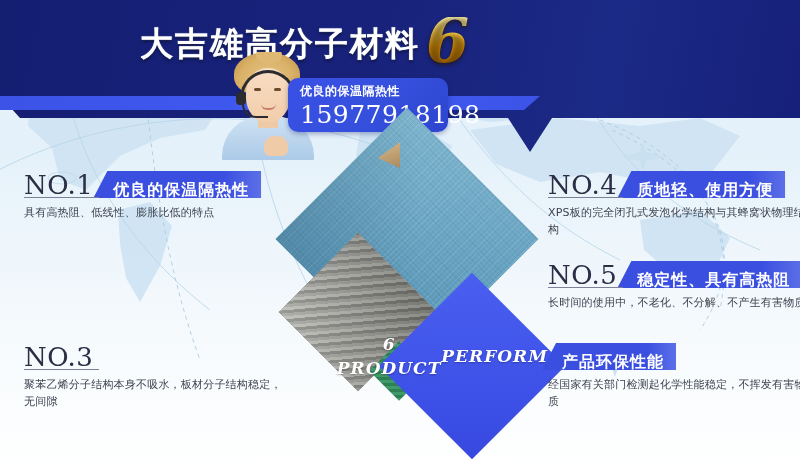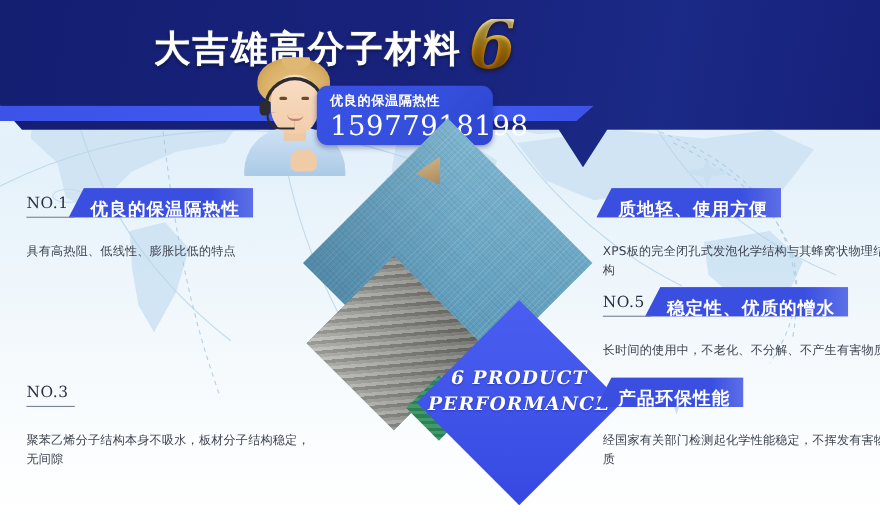--- a/index.html
+++ b/index.html
@@ -148,59 +148,59 @@
     background:repeating-linear-gradient(45deg,#73a9b8 0 3px,#5e97a8 3px 6px);
   }
 
   .blue-diamond {
     position:absolute; left:124px; top:160px; width:132px; height:132px;
     transform:rotate(45deg);
     background:linear-gradient(135deg,#4a5ff0 0%,#4054ea 50%,#3648e0 100%);
   }
   .blue-label {
     position:absolute; left:118px; top:186px; width:144px; height:60px;
-    display:flex; flex-direction:column; align-items:center; justify-content:center;
+    display:flex; flex-direction:row; align-items:center; justify-content:center;
     text-align:center; pointer-events:none;
   }
   .blue-label span {
     display:block;
     font-family:"DejaVu Serif","Liberation Serif",serif;
     font-style:italic; font-weight:bold; font-size:17px; line-height:24px;
     color:#ffffff; letter-spacing:1px;
     text-shadow:0 1px 2px rgba(0,0,0,.3);
   }
 
   
   .feature { position:absolute; width:268px; }
   .feature.left  { left:24px; }
   .feature.right { left:548px; }
 
   .f-head { position:relative; height:30px; display:flex; align-items:flex-end; }
   .f-no {
     font-family:"DejaVu Serif","Liberation Serif",serif;
-    font-size:14px; font-weight:normal; color:#2b2f46;
+    font-size:26px; font-weight:normal; color:#2b2f46;
     line-height:24px; padding-right:6px; letter-spacing:.5px;
     border-bottom:1px solid #7b8196;
     position:relative; z-index:2;text-align:right;
   }
   .f-badge {
     position:relative; margin-left:-6px;
     height:27px; display:flex; align-items:center;
     padding:12px 12px 0 20px;
     background:linear-gradient(90deg,#3a4fe0 0%,#3a4fe0 78%,#5c6fe8 100%);
     clip-path:polygon(14px 0, 100% 0, 100% 100%, 0 100%);
     box-shadow:0 1px 2px rgba(30,40,110,.25);
   }
   .f-title {
     color:#ffffff; font-weight:bold; font-size:16px; letter-spacing:1px;
     font-family:"DejaVu Sans","Liberation Sans",sans-serif;
     white-space:nowrap;
   }
   .f-desc {
-    margin-top:22px; font-size:11px; line-height:17px; color:#3d4250;
+    margin-top:6px; font-size:11px; line-height:17px; color:#3d4250;
     font-family:"DejaVu Sans","Liberation Sans",sans-serif;
     letter-spacing:.2px; max-width:258px;
   }
 </style>
 </head>
 <body>
 
 <div id="stage">
 
   <div class="map-layer">
@@ -293,32 +293,33 @@
 
   <div class="feature left" style="top:340px;">
     <div class="f-head">
       <div class="f-no">NO.3</div>
     </div>
     <div class="f-desc">聚苯乙烯分子结构本身不吸水，板材分子结构稳定，无间隙</div>
   </div>
 
   <div class="feature right" style="top:168px;">
     <div class="f-head">
+      <div class="f-no">NO.4</div>
       <div class="f-badge">
         <span class="f-title">质地轻、使用方便</span>
       </div>
     </div>
     <div class="f-desc">XPS板的完全闭孔式发泡化学结构与其蜂窝状物理结构</div>
   </div>
 
   <div class="feature right" style="top:258px;">
     <div class="f-head">
       <div class="f-no">NO.5</div>
       <div class="f-badge">
-        <span class="f-title">稳定性、优质的憎水</span>
+        <span class="f-title">稳定性、具有高热阻</span>
       </div>
     </div>
     <div class="f-desc">长时间的使用中，不老化、不分解、不产生有害物质</div>
   </div>
 
   <div class="feature right" style="top:340px;">
     <div class="f-head">
       <div class="f-badge">
         <span class="f-title">产品环保性能</span>
       </div>

